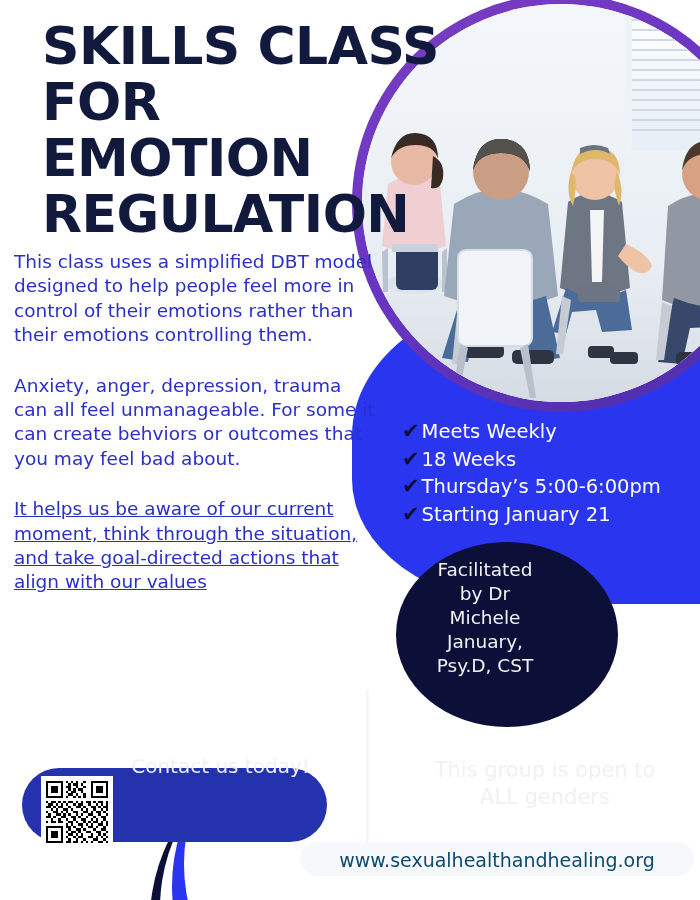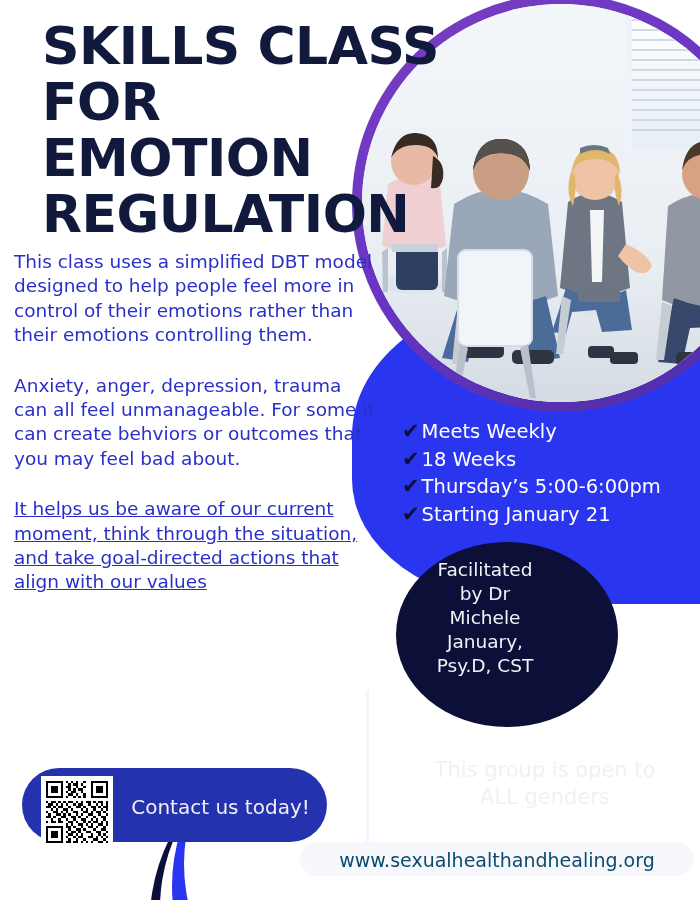--- a/index.html
+++ b/index.html
@@ -179,21 +179,21 @@
   .qr{
     position:absolute;
     left:41px;top:776px;
     width:72px;height:72px;
     background:#ffffff;
     padding:0;
   }
   .qr svg{display:block;}
   .contact-label{
     position:absolute;
-    left:128px;top:795px;
+    left:128px;top:754px;
     width:185px;
     color:#f0f0f6;
     font-size:20px;
     text-align:center;
   }
 
   
   .url-pill{
     position:absolute;
     left:300px;top:842px;

